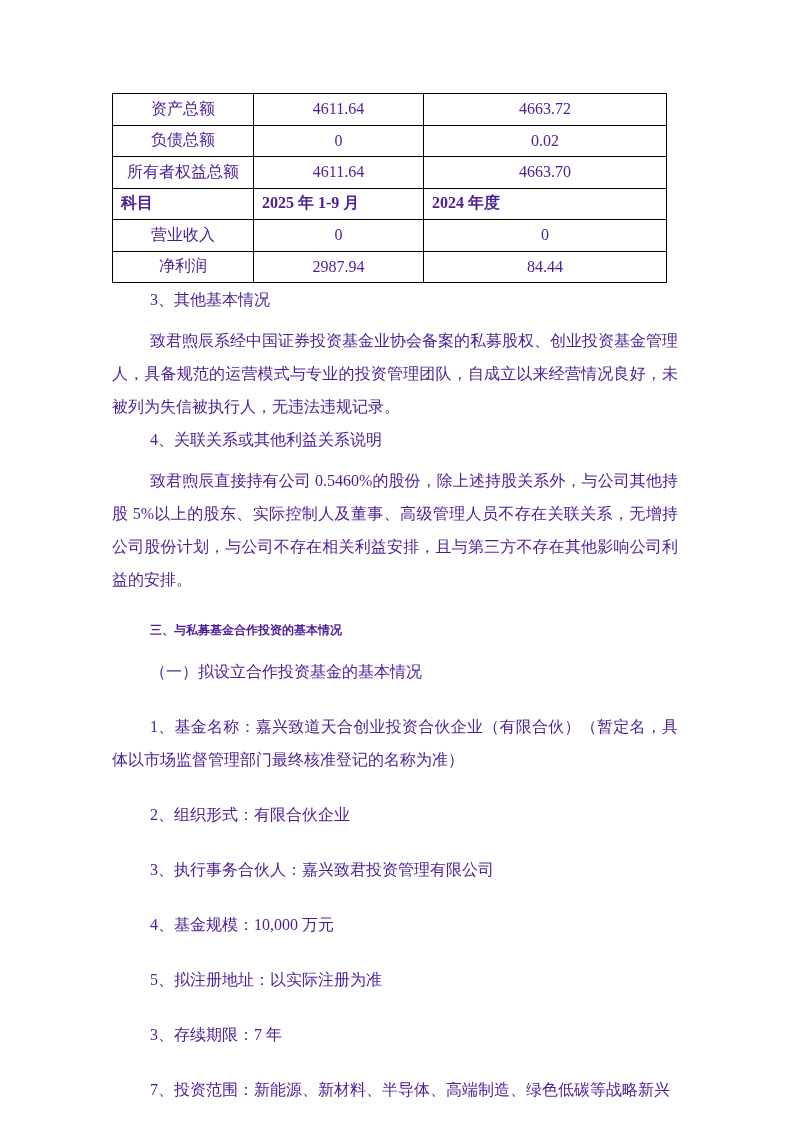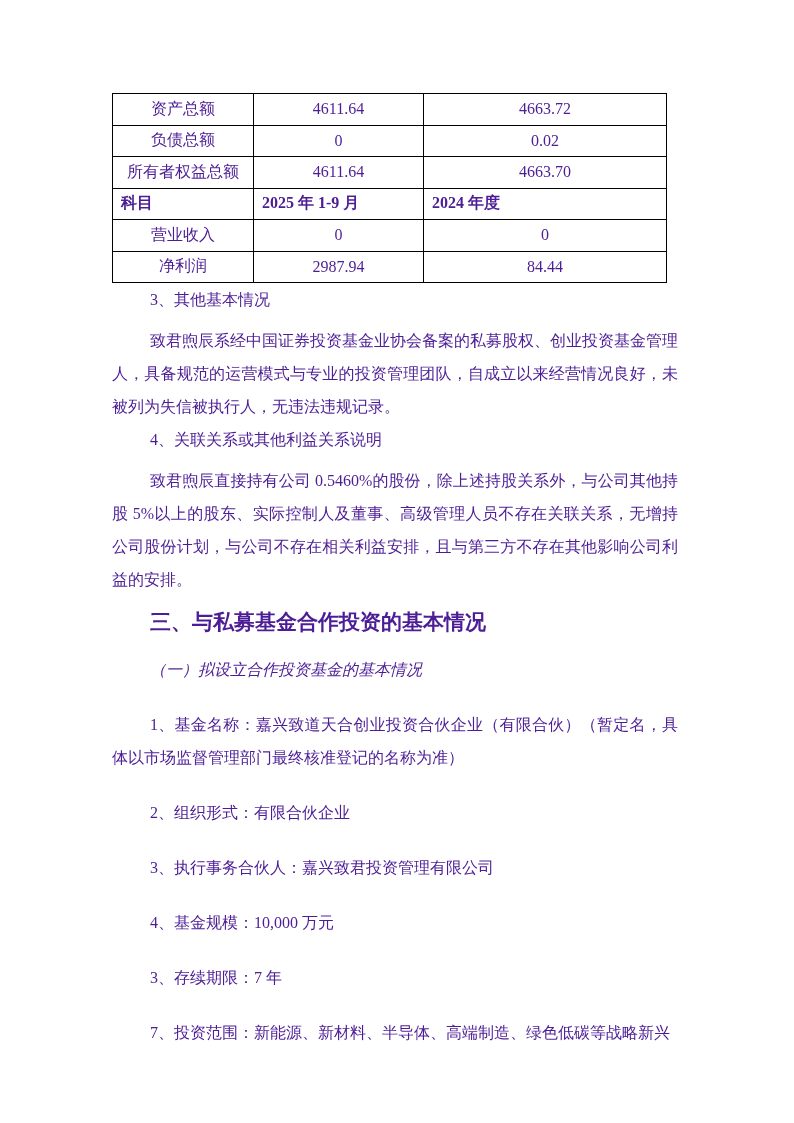--- a/index.html
+++ b/index.html
@@ -49,22 +49,22 @@
     font-size: 16px;
     line-height: 33px;
     text-align: justify;
   }
   .doc-body p {
     margin: 0;
     text-indent: 38px;
   }
   .doc-body p.num-heading   { margin-bottom: 4px; }
   .doc-body p.para          { margin-top: 8px; }
-  .doc-body p.section-heading { margin-top: 10px; font-weight: bold; font-size: 21px; }
-  .doc-body p.sub-heading   { margin-top: 14px; font-style: italic; }
+  .doc-body p.section-heading { margin-top: 18px; font-weight: bold; font-size: 12px; }
+  .doc-body p.sub-heading   { margin-top: 8px; }
   .doc-body p.item          { margin-top: 22px; }
 </style>
 </head>
 <body>
 
 <div class="page">
   <div class="content">
 
     <table class="fin-table">
       <colgroup>
@@ -112,18 +112,19 @@
     <p class="num-heading">3、其他基本情况</p>
         <p class="para">致君煦辰系经中国证券投资基金业协会备案的私募股权、创业投资基金管理人，具备规范的运营模式与专业的投资管理团队，自成立以来经营情况良好，未被列为失信被执行人，无违法违规记录。</p>
         <p class="num-heading">4、关联关系或其他利益关系说明</p>
         <p class="para">致君煦辰直接持有公司 0.5460%的股份，除上述持股关系外，与公司其他持股 5%以上的股东、实际控制人及董事、高级管理人员不存在关联关系，无增持公司股份计划，与公司不存在相关利益安排，且与第三方不存在其他影响公司利益的安排。</p>
         <p class="section-heading">三、与私募基金合作投资的基本情况</p>
         <p class="sub-heading">（一）拟设立合作投资基金的基本情况</p>
         <p class="item">1、基金名称：嘉兴致道天合创业投资合伙企业（有限合伙）（暂定名，具体以市场监督管理部门最终核准登记的名称为准）</p>
         <p class="item">2、组织形式：有限合伙企业</p>
         <p class="item">3、执行事务合伙人：嘉兴致君投资管理有限公司</p>
         <p class="item">4、基金规模：10,000 万元</p>
+        <p class="item">5、拟注册地址：以实际注册为准</p>
         <p class="item">3、存续期限：7 年</p>
         <p class="item">7、投资范围：新能源、新材料、半导体、高端制造、绿色低碳等战略新兴</p>
       </div>
 
   </div>
 </div>
 
 </body></html>

